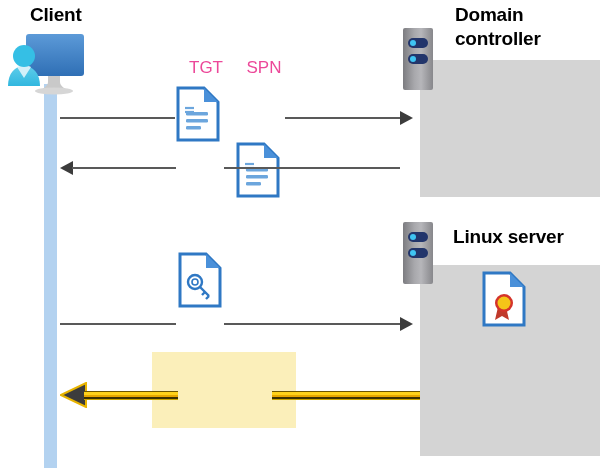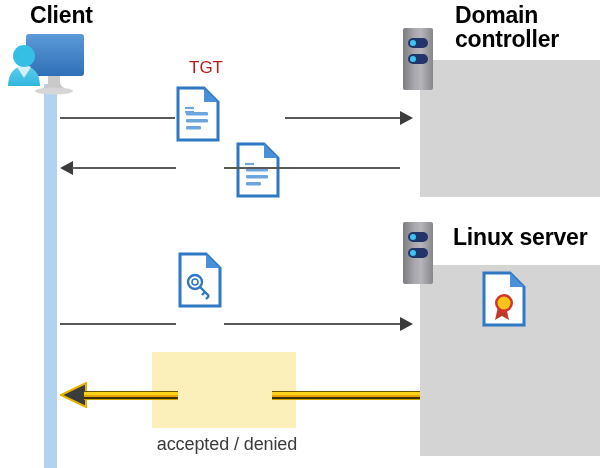--- a/index.html
+++ b/index.html
@@ -10,32 +10,32 @@
     overflow:hidden;
   }
   #stage{position:relative;width:600px;height:468px;}
 
   .abs{position:absolute;}
 
   
   .hdr-bold{
     font-weight:bold;
     color:#000000;
-    font-size:23px;
+    font-size:19px;
     line-height:22px;
     letter-spacing:-0.2px;
   }
   .lbl-plain{
     color:#3b3b3b;
     font-size:18px;
     line-height:21px;
     letter-spacing:-0.1px;
   }
   .lbl-doc{
-    color:#b91c1c;
+    color:#ec4899;
     font-size:17px;
     line-height:20px;
   }
 
   
   .lifeline{
     left:44px;top:84px;width:13px;height:384px;
     background:#b3d2f0;
   }
 
@@ -148,20 +148,21 @@
           <div class="led"></div>
         </div>
       <div class="slot" style="top:26px;">
           <div class="led"></div>
         </div>
     </div>
   </div>
   <div class="abs hdr-bold" style="left:453px;top:226px;width:160px;">Linux server</div>
 
   <div class="abs lbl-doc" style="left:176px;top:58px;width:60px;text-align:center;">TGT</div>
+  <div class="abs lbl-doc" style="left:234px;top:58px;width:60px;text-align:center;">SPN</div>
 
   <div class="abs hline" style="left:60px;top:117px;width:115px;"></div>
   <div class="abs hline" style="left:285px;top:117px;width:115px;"></div>
   <div class="abs arrowhead-right" style="left:400px;top:111px;"></div>
 
   <div class="abs doc" style="left:176px;top:86px;">
     <svg width="44" height="56" viewBox="0 0 44 56">
       <path d="M2 2 h26 l14 14 v38 h-40 z" fill="#ffffff" stroke="#2f78c4" stroke-width="3"></path>
       <path d="M28 2 l14 14 h-14 z" fill="#4a90d9"></path>
       <g fill="#6ca6dd">
@@ -229,15 +230,14 @@
   <div class="abs highlight" style="left:152px;top:352px;width:144px;height:76px;"></div>
 
   <div class="abs" style="left:60px;top:382px;">
     <svg width="28" height="26" viewBox="0 0 28 26">
       <path d="M1 13 L26 1 L26 25 Z" fill="#3c3c3c" stroke="#e8b400" stroke-width="2"></path>
     </svg>
   </div>
   <div class="abs goldline" style="left:84px;top:391px;width:94px;"></div>
   <div class="abs goldline" style="left:272px;top:391px;width:148px;"></div>
 
-  <div class="abs lbl-plain" style="left:132px;top:434px;width:190px;text-align:center;">accepted / denied</div>
 
 </div>
 
 </body></html>

